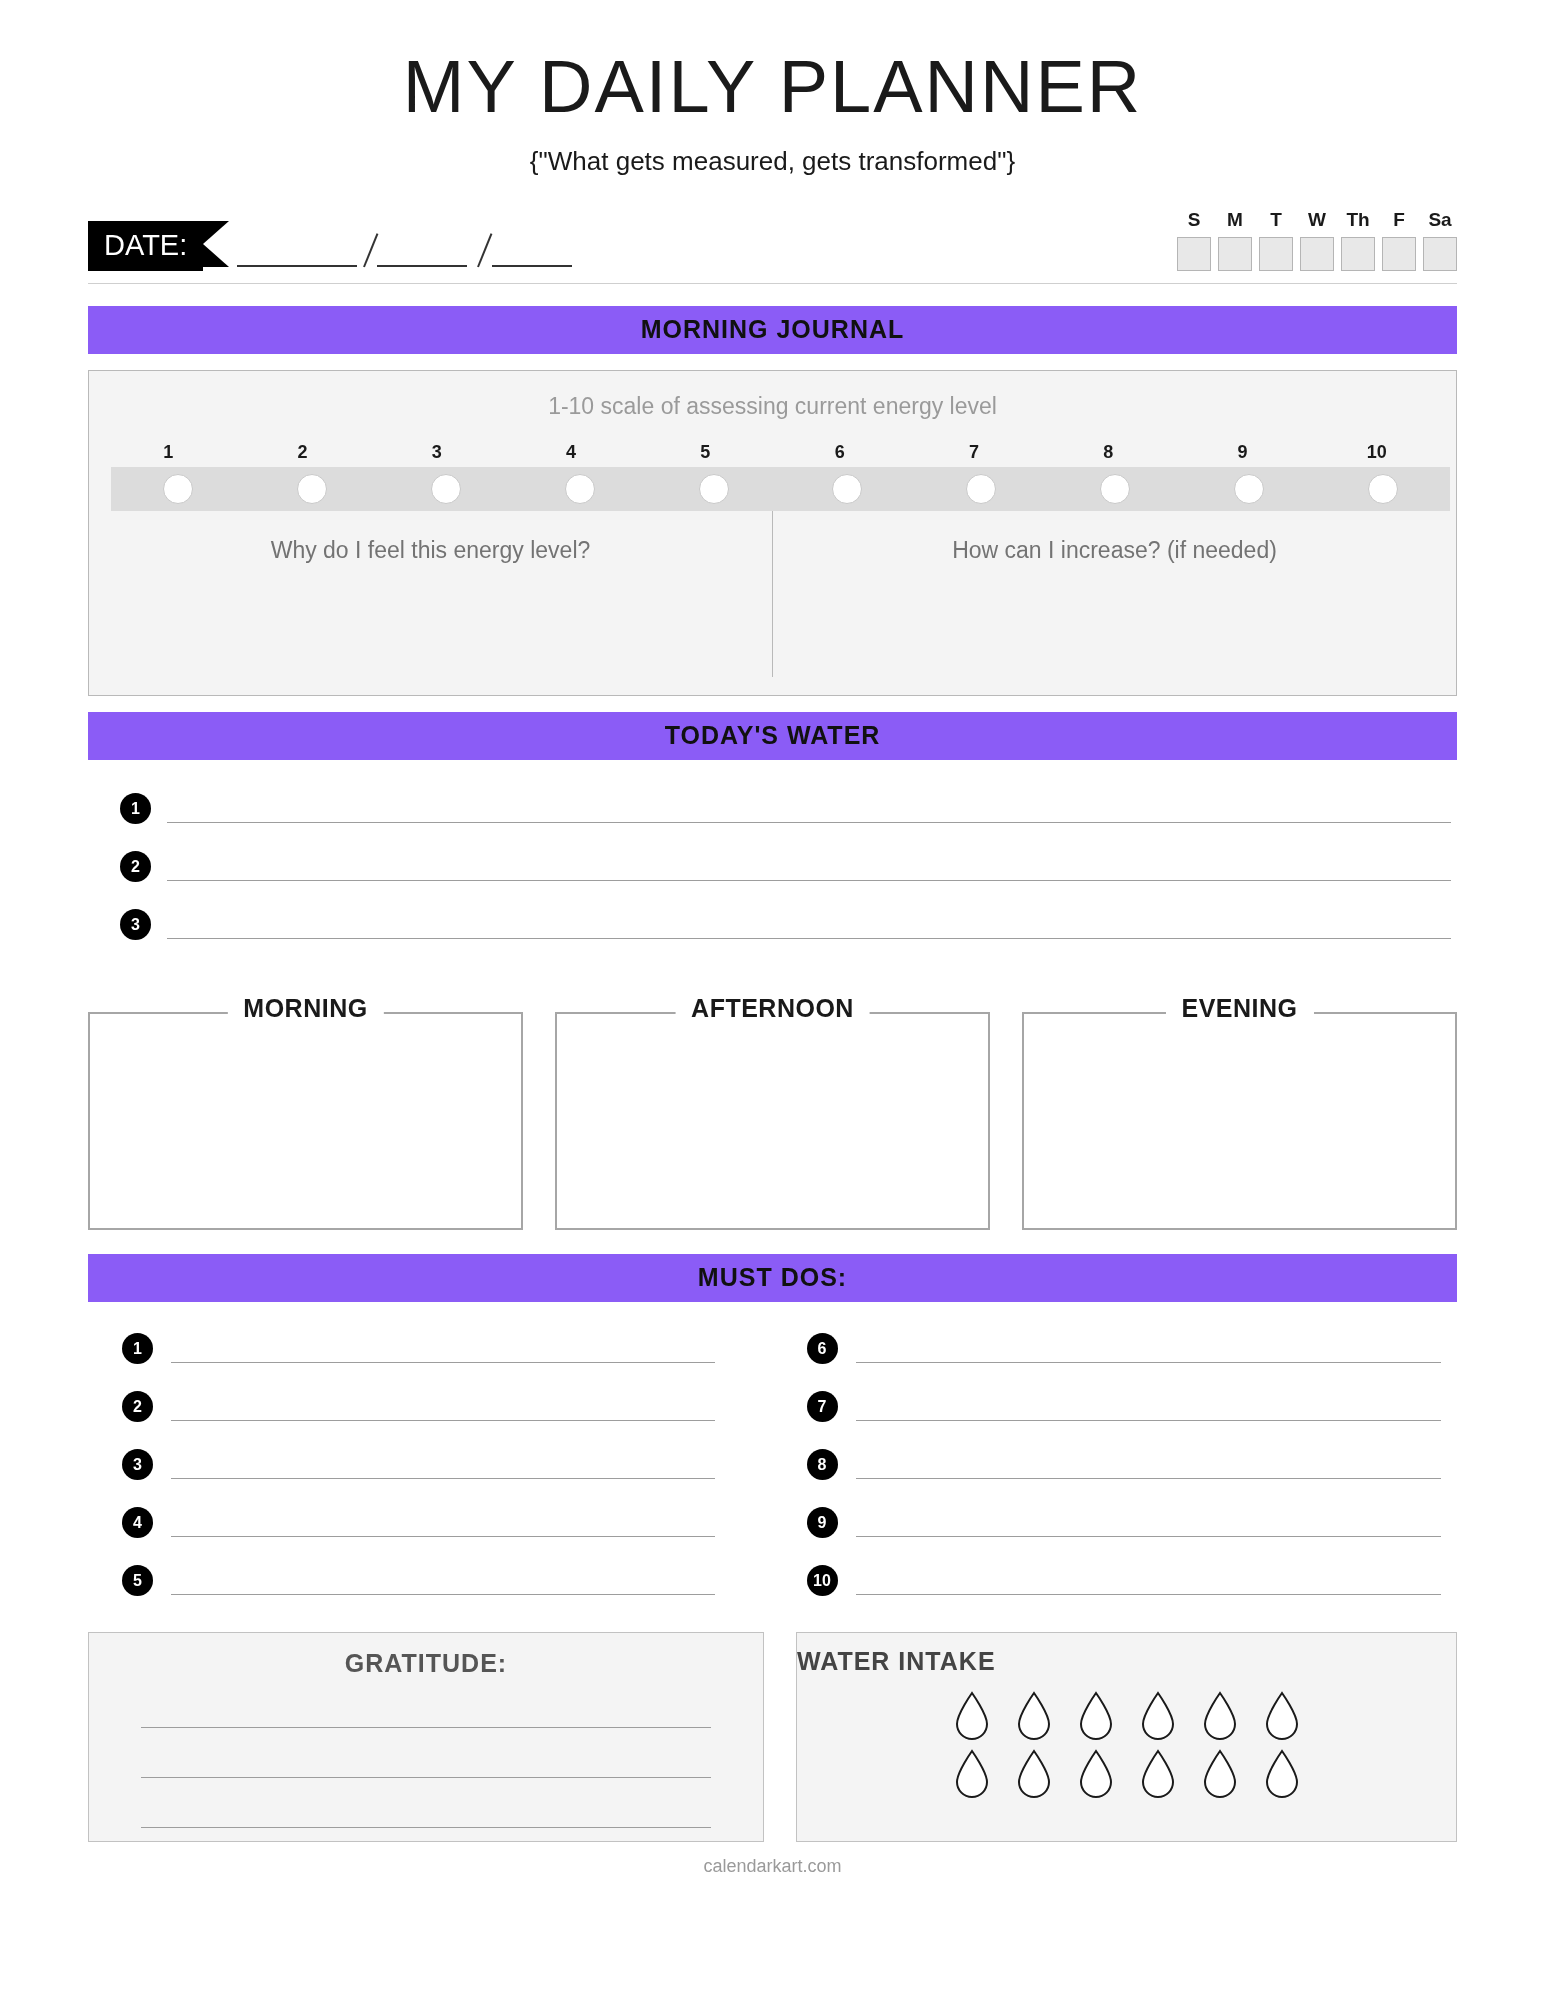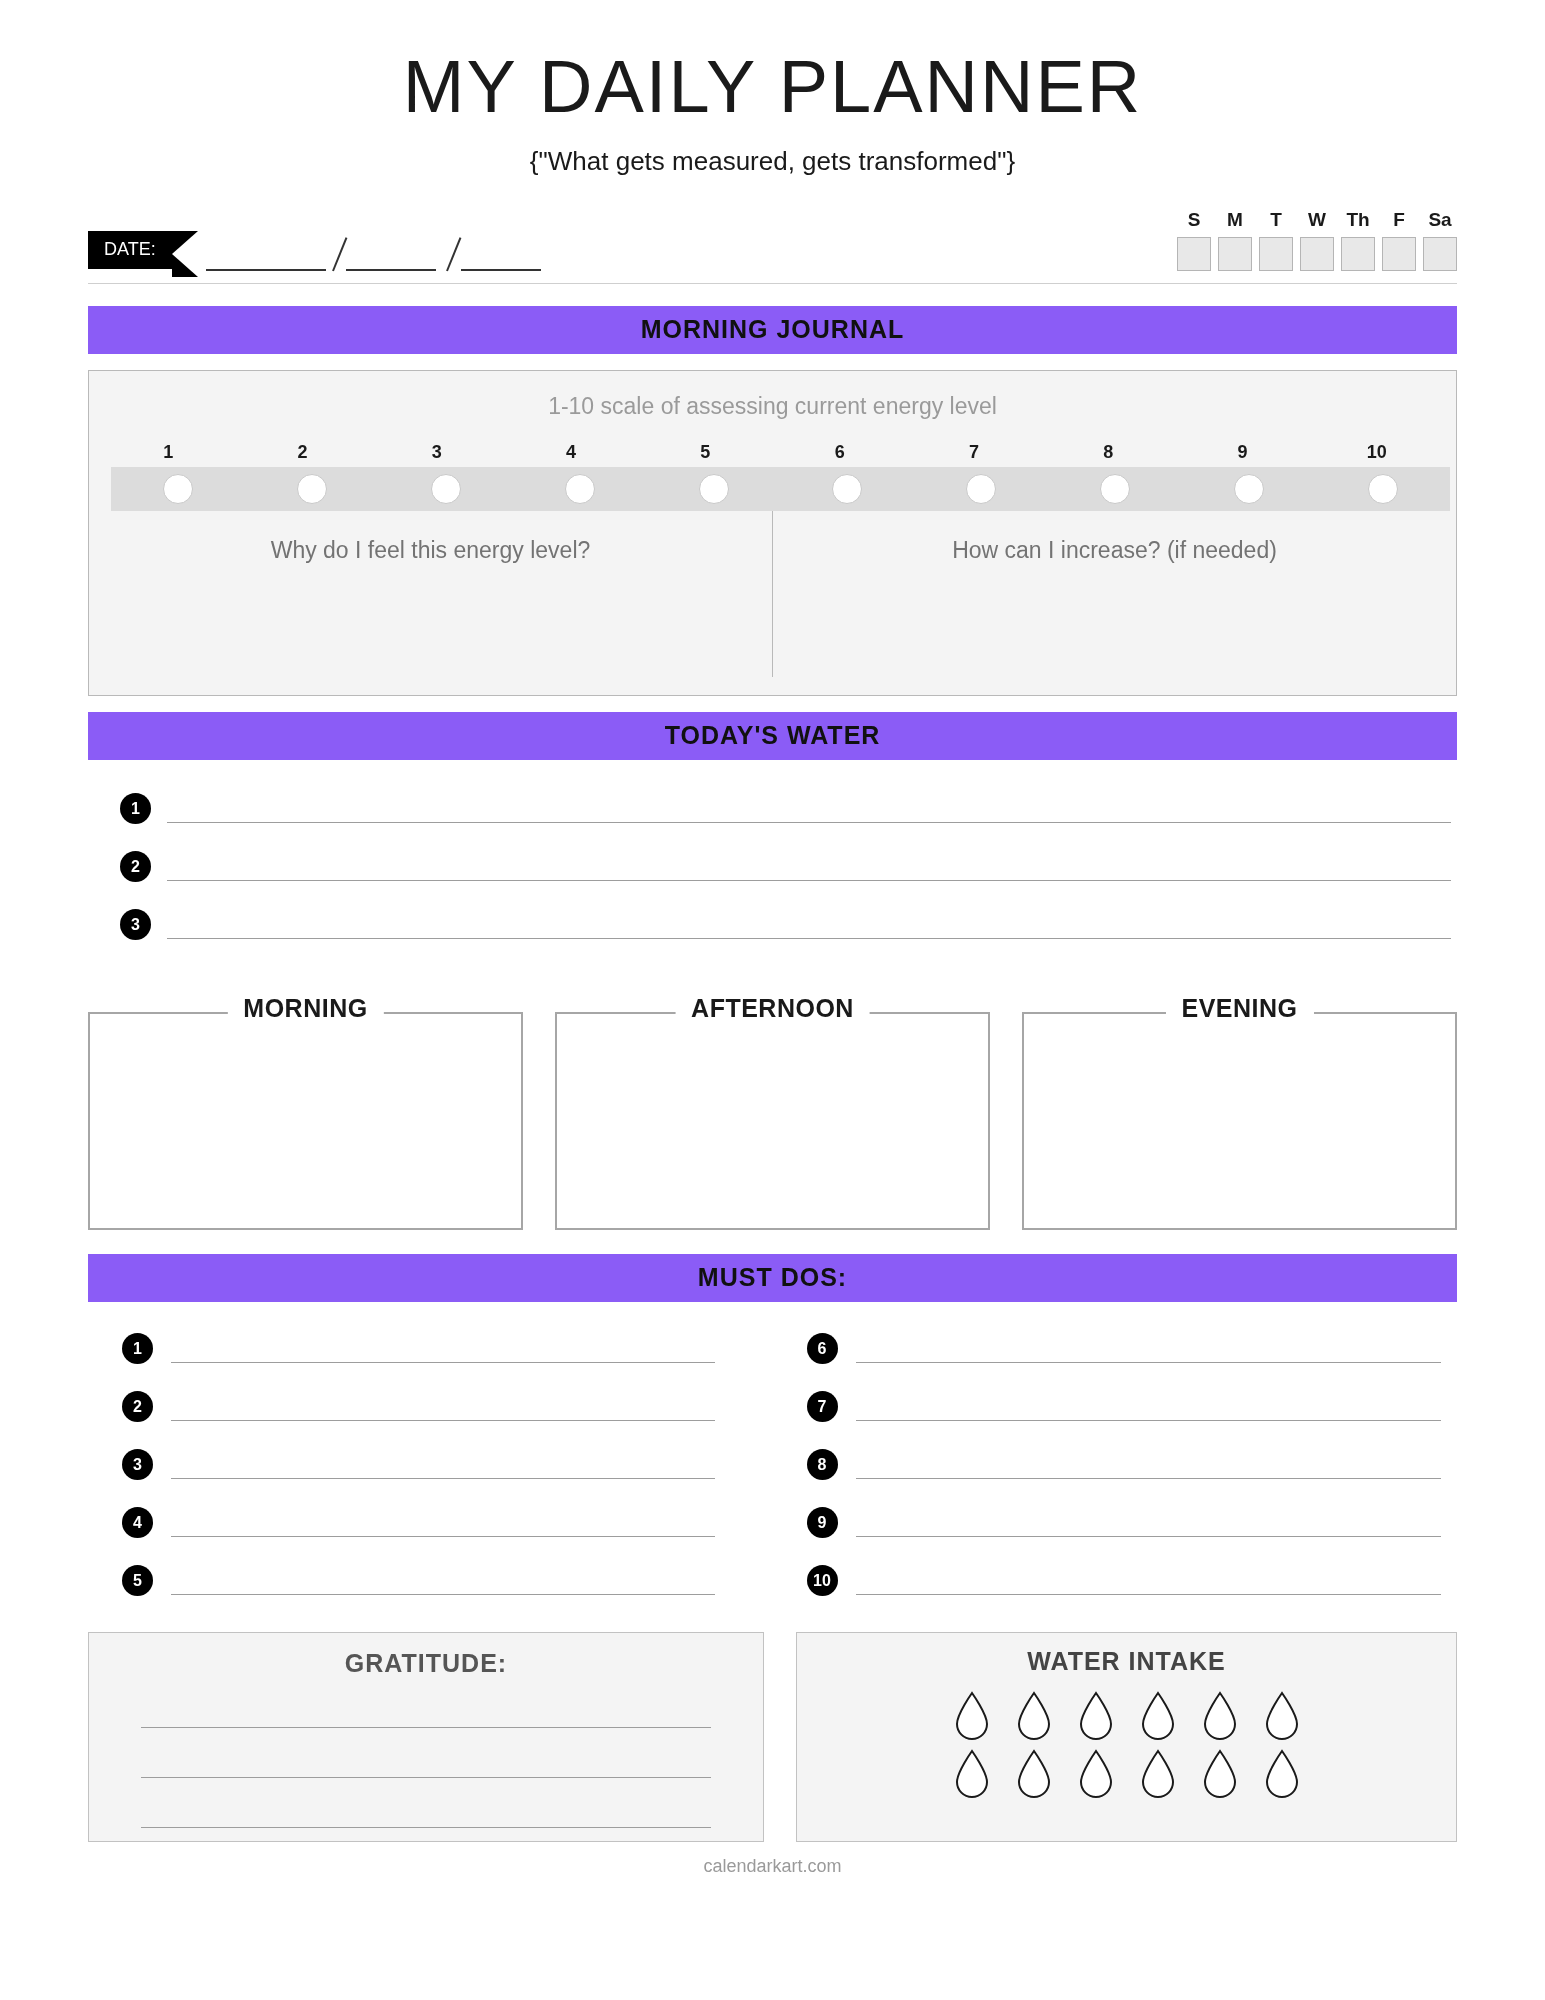--- a/index.html
+++ b/index.html
@@ -39,21 +39,21 @@
   .daterow {
     margin-top: 36px;
     display: flex;
     align-items: flex-end;
     justify-content: space-between;
     height: 58px;
   }
   .date-wrap { position: relative; display: flex; align-items: center; }
   .date-flag {
     background: #000; color: #fff;
-    font-size: 18px;
+    font-size: 29px;
     padding: 8px 16px 9px 16px;
     position: relative;
     z-index: 2;
   }
   .date-flag::after {
     content: "";
     position: absolute;
     right: -26px; top: 0;
     width: 0; height: 0;
     border-top: 23px solid #000;
@@ -268,21 +268,21 @@
     height: 42px;
     margin: 8px 16px 0 16px;
   }
   .water {
     flex: 1;
     border: 1px solid #c2c2c2;
     background: #f4f4f4;
     padding: 14px 0 0 0;
   }
   .water .hd {
-    text-align: center;
+    text-align: left;
     font-size: 25px;
     font-weight: bold;
     color: #444;
     letter-spacing: 1px;
   }
   .drops {
     display: flex;
     justify-content: center;
     gap: 22px;
     margin-top: 14px;

